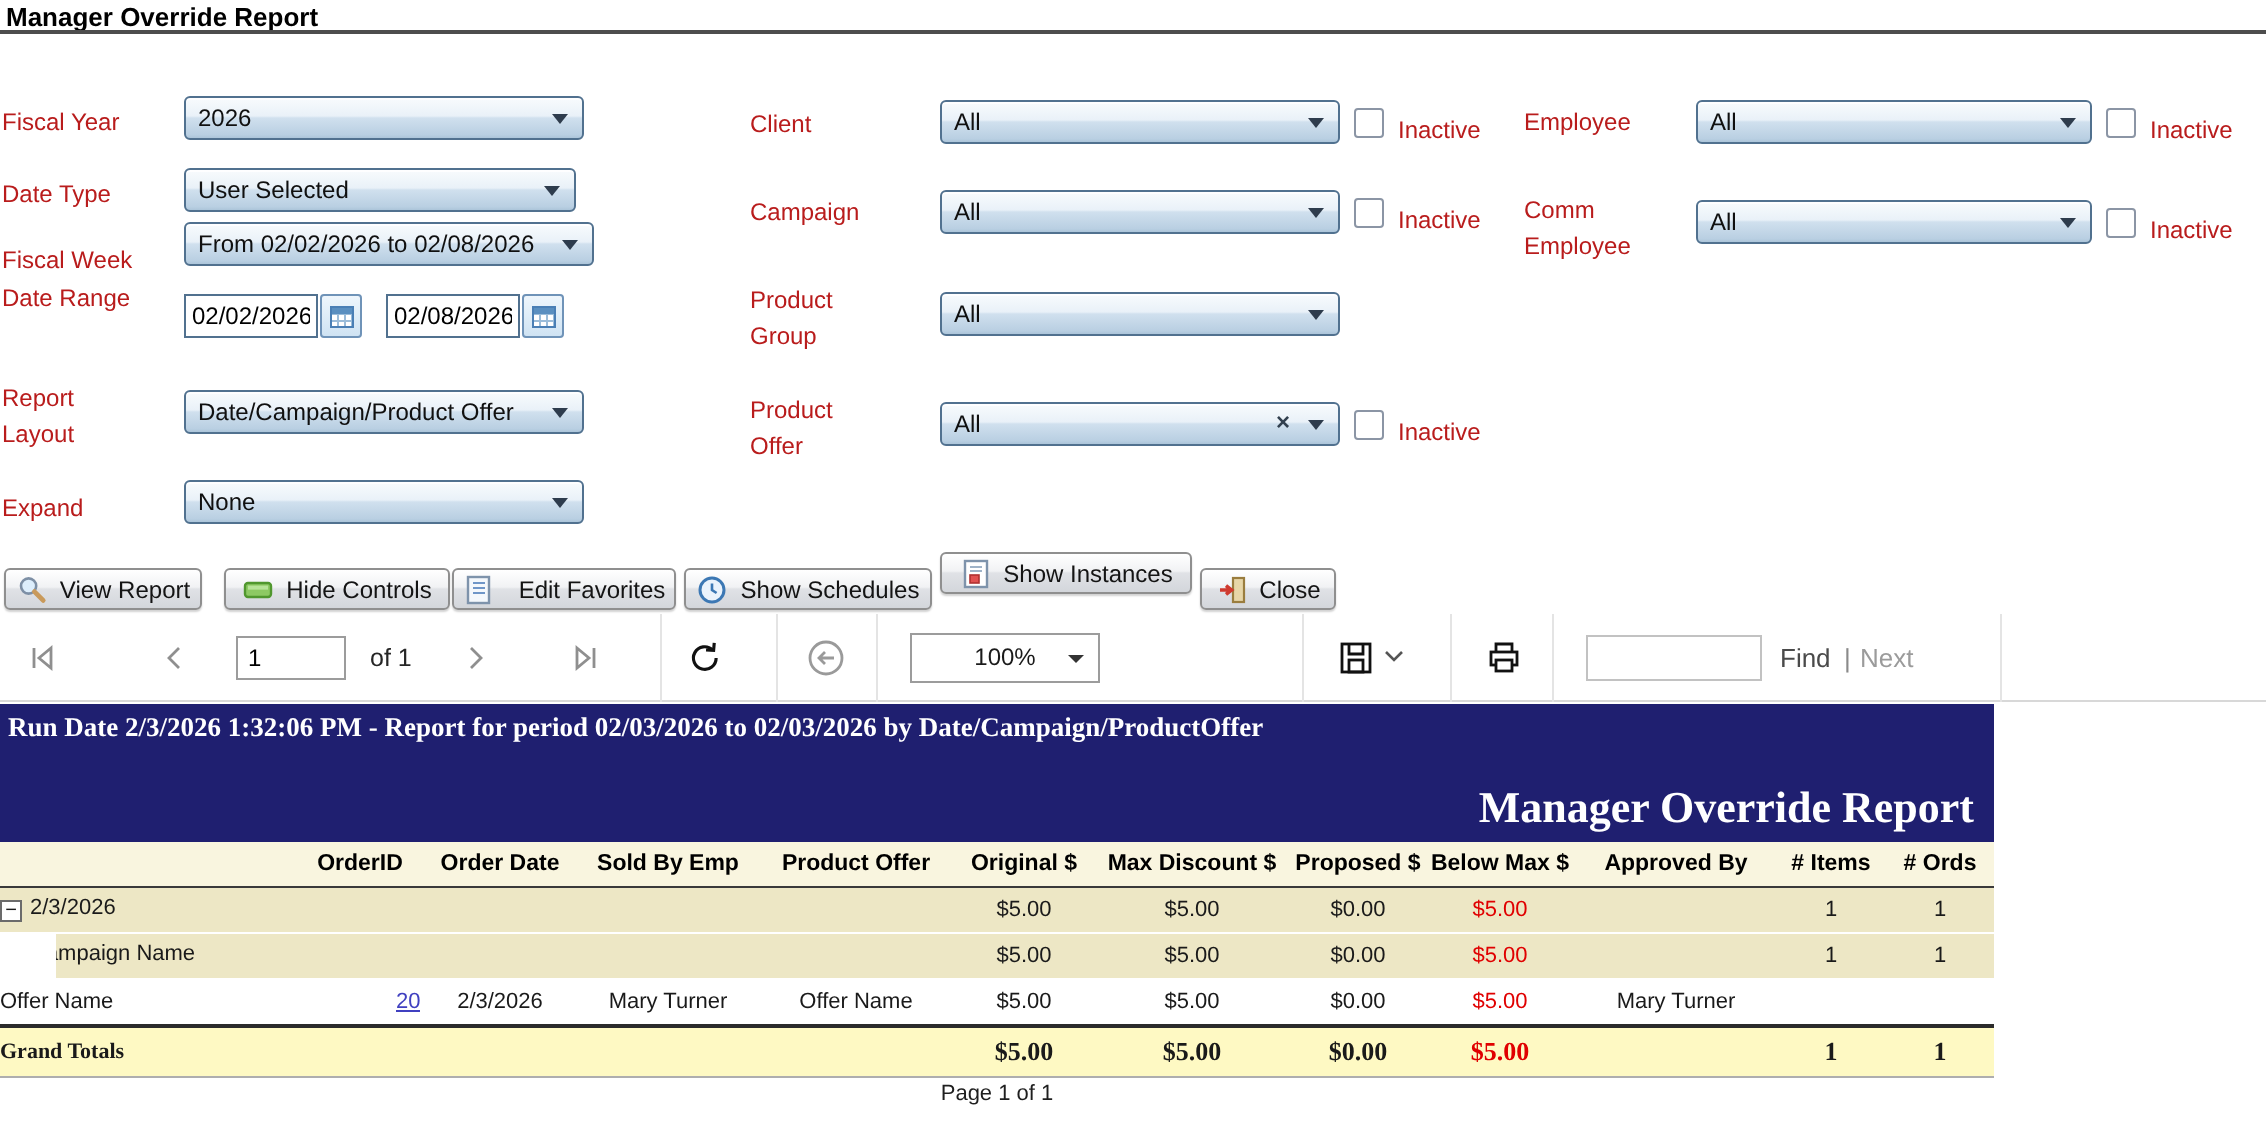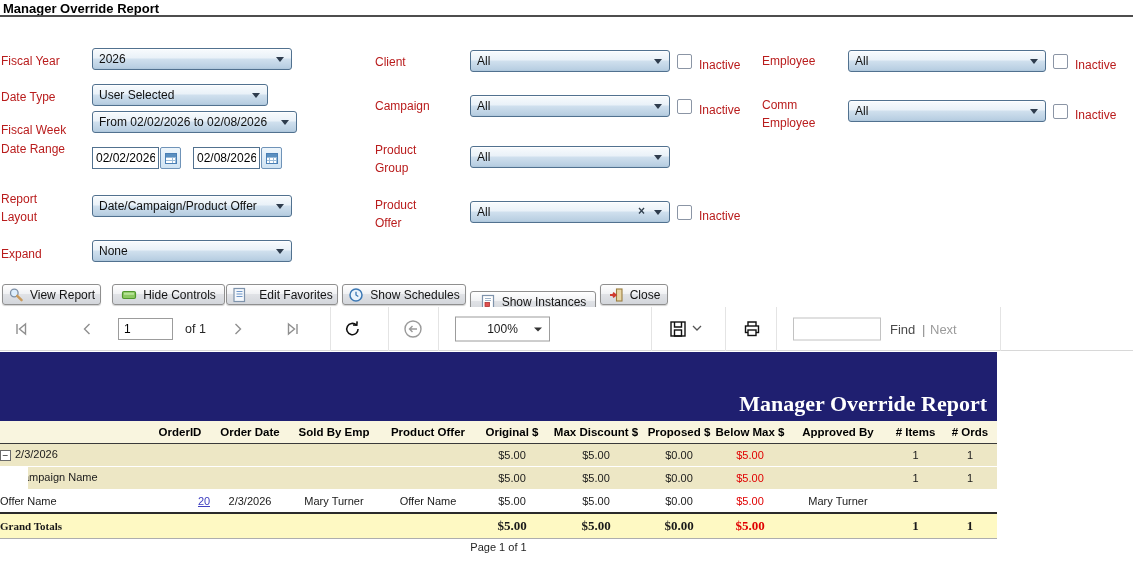--- a/index.html
+++ b/index.html
@@ -86,21 +86,21 @@
   <div class="abs app-title">Manager Override Report</div>
   <div class="abs title-rule"></div>
 
   <div class="abs lbl" style="left:1px;top:52px;">Fiscal Year</div>
   <div class="abs combo" style="left:92px;top:48px;width:200px;">
     <span class="combo-text">2026</span>
     <span class="combo-arrow"></span>
   </div>
 
   <div class="abs lbl" style="left:1px;top:88px;">Date Type</div>
-  <div class="abs combo" style="left:92px;top:84px;width:176px;padding-left:12px;">
+  <div class="abs combo" style="left:92px;top:84px;width:196px;padding-left:12px;">
     <span class="combo-text">User Selected</span>
     <span class="combo-arrow"></span>
   </div>
 
   <div class="abs lbl" style="left:1px;top:121px;">Fiscal Week</div>
   <div class="abs combo" style="left:92px;top:111px;width:205px;">
     <span class="combo-text">From 02/02/2026 to 02/08/2026</span>
     <span class="combo-arrow"></span>
   </div>
 
@@ -194,21 +194,21 @@
       </svg>
     <span>Edit Favorites</span>
   </div>
   <div class="abs abtn" style="left:342px;top:284px;width:124px;">
     <svg width="16" height="16" viewBox="0 0 16 16">
         <circle cx="8" cy="8" r="6" fill="#eaf3fc" stroke="#3c78b4" stroke-width="1.5"></circle>
         <path d="M8 4.8 V8 L10.3 9.5" fill="none" stroke="#3c78b4" stroke-width="1.3"></path>
       </svg>
     <span>Show Schedules</span>
   </div>
-  <div class="abs abtn" style="left:470px;top:291px;width:126px;">
+  <div class="abs abtn" style="left:470px;top:276px;width:126px;">
     <svg width="16" height="16" viewBox="0 0 16 16">
         <rect x="2.5" y="1.5" width="11" height="13" fill="#fff" stroke="#7e93ab" stroke-width="1.2"></rect>
         <path d="M5 4.5 h6 M5 6.5 h6" stroke="#9fb3c8" stroke-width="1"></path>
         <rect x="5" y="8.5" width="4.5" height="4" fill="#e05050" stroke="#b03030" stroke-width="0.8"></rect>
       </svg>
     <span>Show Instances</span>
   </div>
   <div class="abs abtn" style="left:600px;top:284px;width:68px;">
     <svg width="16" height="16" viewBox="0 0 16 16">
         <rect x="8.5" y="2" width="5.5" height="12" fill="#e7d6a8" stroke="#9a7d3e" stroke-width="1.1"></rect>
@@ -283,20 +283,21 @@
     </div>
     <div class="vtb-sep" style="left:776px;"></div>
     <input class="find-input vtb-item" style="left: 793px;" value="">
     <span class="vtb-item find-lbl" style="left:890px;">Find</span>
     <span class="vtb-item pipe-lbl" style="left:922px;cursor:default;">|</span>
     <span class="vtb-item next-lbl" style="left:930px;">Next</span>
     <div class="vtb-sep" style="left:1000px;"></div>
   </div>
 
   <div class="abs navy">
+    <div class="run-line">Run Date 2/3/2026 1:32:06 PM - Report for period 02/03/2026 to 02/03/2026 by Date/Campaign/ProductOffer</div>
     <div class="rpt-title">Manager Override Report</div>
   </div>
 
   <table class="rpt">
     <colgroup>
       <col style="width:150px">
         <col style="width:60px">
         <col style="width:80px">
         <col style="width:88px">
       <col style="width:100px">

